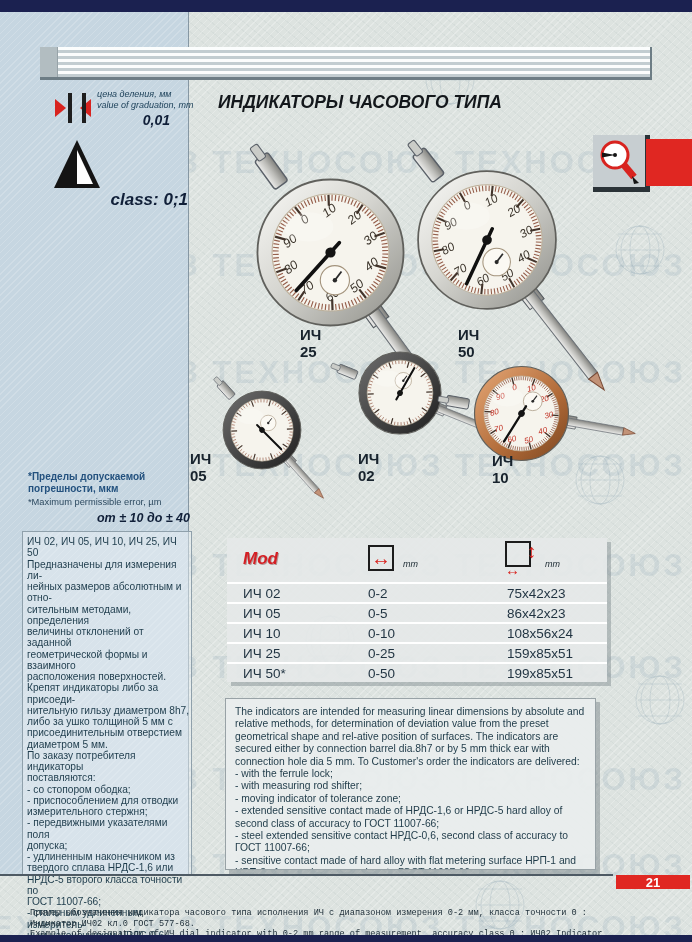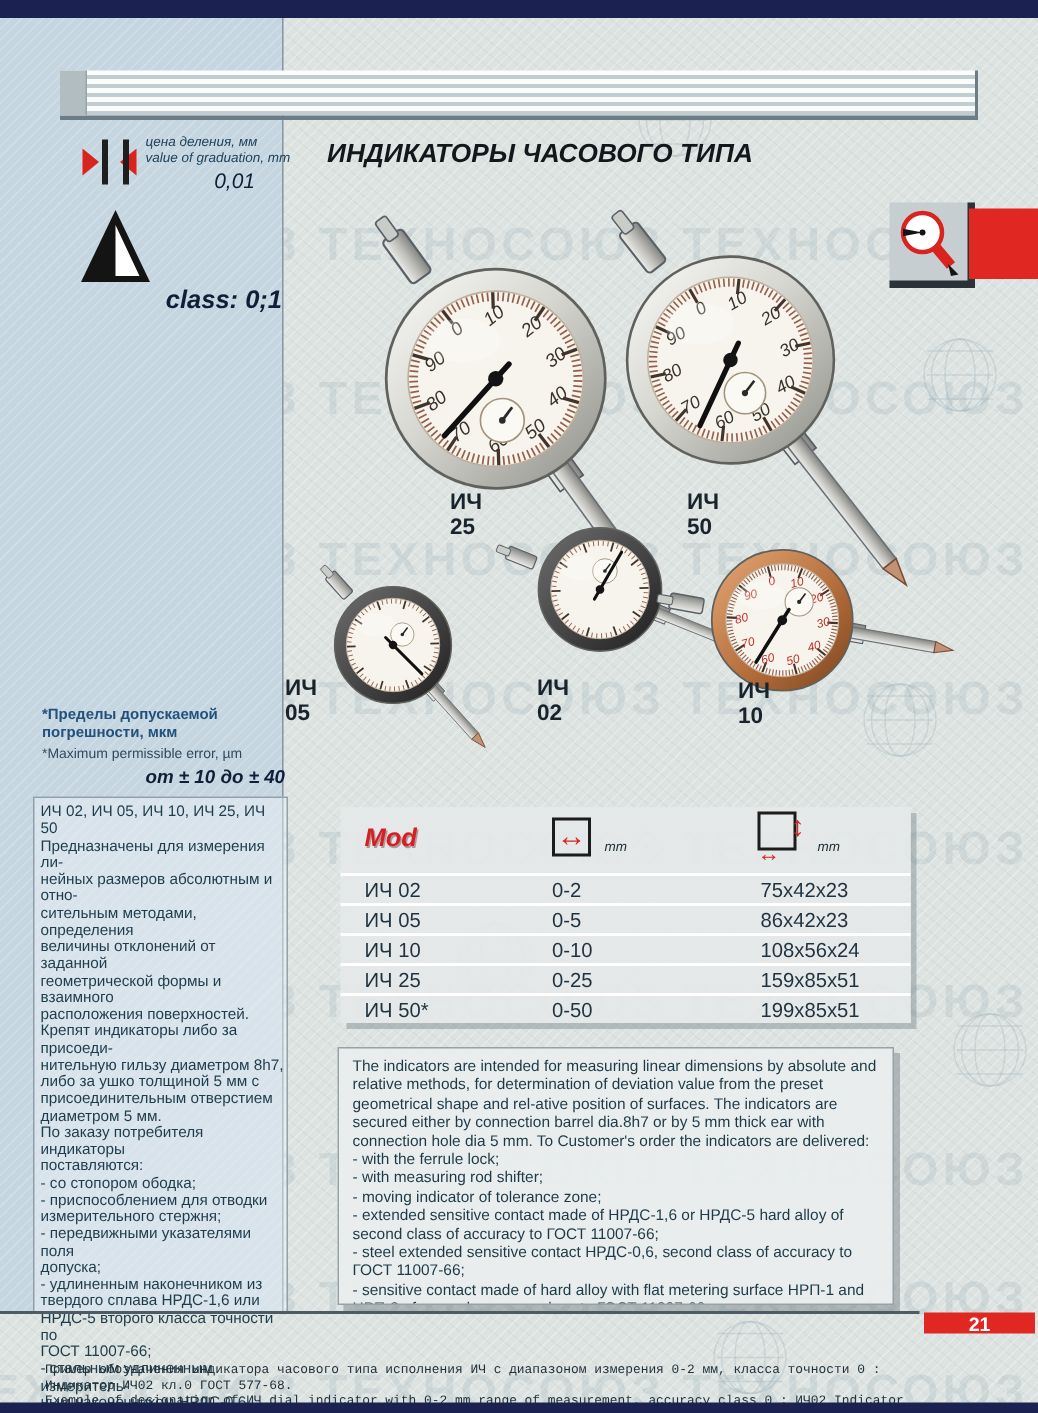--- a/index.html
+++ b/index.html
@@ -23,21 +23,21 @@
     background-image:repeating-linear-gradient(135deg, rgba(255,255,255,.18) 0 1px, transparent 1px 5px);}
   
   .header-bar{left:40px;top:47px;width:610px;height:30px;
     background:repeating-linear-gradient(180deg,#fbfdfd 0px,#fbfdfd 3px,#c2cdd1 3px,#c2cdd1 6px);
     border-bottom:3px solid #6d7d85;border-right:2px solid #6d7d85;
     display:flex;align-items:center;justify-content:center;}
   .header-cap{position:absolute;left:0;top:0;width:17px;height:30px;background:#b2bdc1;border-right:1px solid #97a3a8;}
   .header-title{font-size:20px;font-weight:bold;color:#18262e;}
   
   .grad-labels{left:97px;top:89px;width:100px;font-style:italic;font-size:9px;line-height:11px;color:#20445c;}
-  .grad-value{left:95px;top:112px;width:75px;text-align:right;font-style:italic;font-weight:normal;font-size:14px;color:#101f38;}
+  .grad-value{left:95px;top:112px;width:75px;text-align:right;font-style:italic;font-weight:bold;font-size:14px;color:#101f38;}
   .class-label{left:80px;top:190px;width:108px;text-align:right;font-style:italic;font-weight:bold;font-size:17px;color:#101f38;}
   .error-block{left:28px;top:471px;width:162px;}
   .error-ru{font-size:10px;font-weight:bold;color:#23517e;line-height:12px;white-space:pre-line;}
   .error-en{font-size:9.3px;color:#2d4a60;line-height:12px;margin-top:1px;}
   .error-val{font-style:italic;font-weight:bold;font-size:12.5px;color:#101f38;text-align:right;margin-top:3px;}
   .desc-box{left:22px;top:531px;width:168px;height:343px;border:1px solid #8fa0ab;background:rgba(238,244,248,.45);}
   .desc-ru{left:27px;top:536px;width:163px;font-size:10.2px;line-height:11.25px;color:#1e3c4c;white-space:pre-line;}
   
   .title-block{left:218px;top:92px;width:420px;font-style:italic;font-weight:bold;font-size:17.5px;line-height:20px;color:#13171b;}
   

